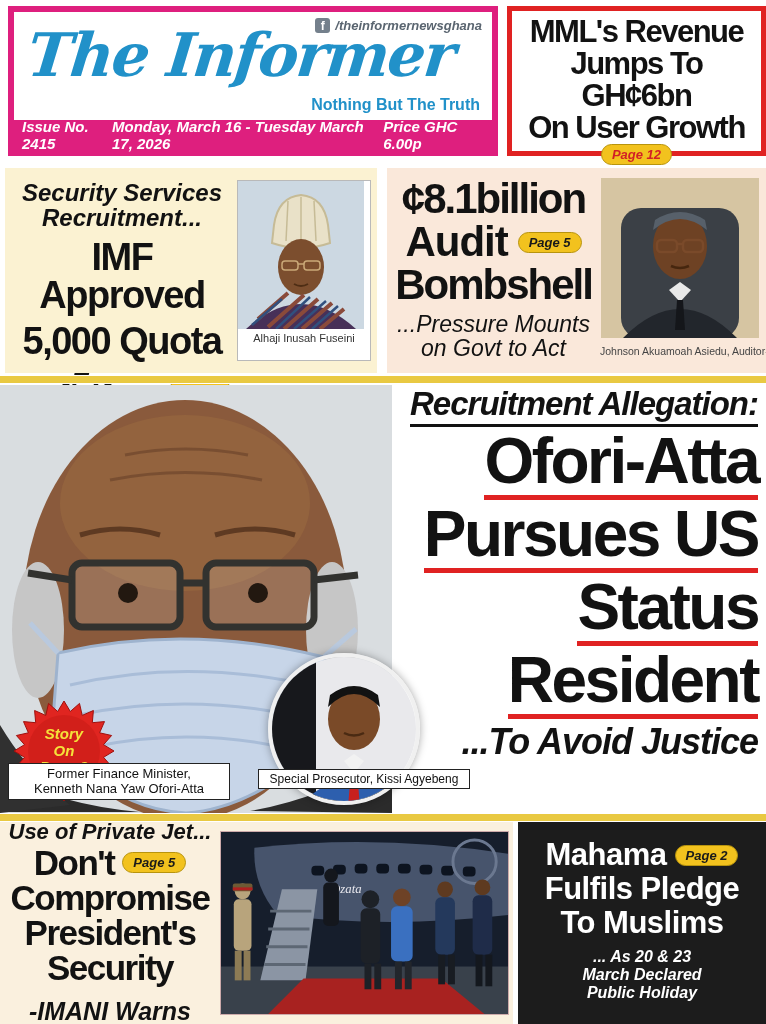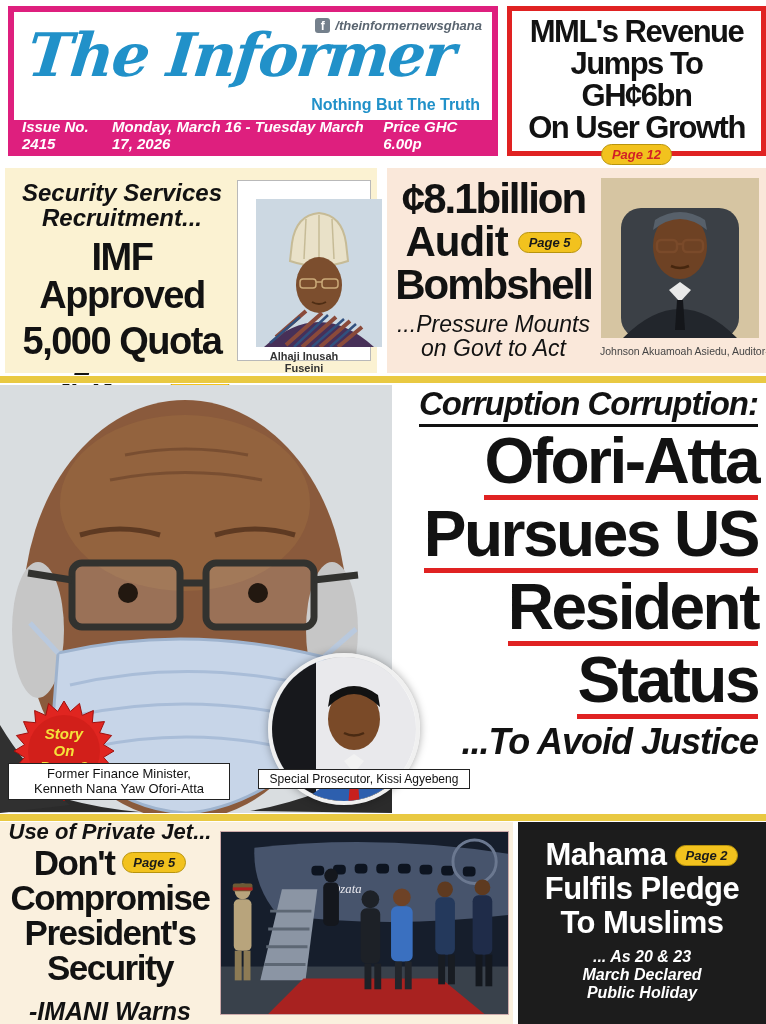--- a/index.html
+++ b/index.html
@@ -30,21 +30,21 @@
   .pill-red { color:#D21F26; }
 
   
   .row2 { position:absolute; top:168px; left:5px; right:0; height:205px; display:flex; gap:10px;border-radius:15px; }
   .sec-box { width:372px; background:#FBF2D2; display:flex; gap:6px; padding:12px 6px 10px 8px; }
   .sec-text { flex:1; text-align:center; color:#121212; }
   .kicker { font-style:italic; font-weight:bold; font-size:24px; line-height:1.05; }
   .sec-head { font-weight:bold; font-size:38px; line-height:1.0; letter-spacing:-1.5px; margin-top:8px; }
   .sec-attr-row { margin-top:8px; display:flex; align-items:center; justify-content:center; gap:8px; }
   .sec-attr { font-style:italic; font-weight:bold; font-size:27px; }
-  .photo-frame { background:#fff; border:1px solid #b9b9b9; padding:18px; width:134px; height:181px; text-align:center;font-weight:bold; }
+  .photo-frame { background:#fff; border:1px solid #b9b9b9; padding:0; width:134px; height:181px; text-align:center; }
   .photo-frame svg { display:block; }
   .photo-cap { font-size:11px; color:#333; padding-top:3px; }
 
   .audit-box { flex:1; background:#FAE8DA; display:flex; gap:8px; padding:10px 6px 6px 8px; }
   .audit-text { flex:1; text-align:center; color:#121212; }
   .audit-h1 { font-weight:bold; font-size:42px; letter-spacing:-2px; line-height:1.0; }
   .audit-h2row { display:flex; align-items:center; justify-content:center; gap:10px; }
   .audit-h2 { font-weight:bold; font-size:42px; letter-spacing:-1px; line-height:1.05; }
   .audit-h3 { font-weight:bold; font-size:42px; letter-spacing:-2px; line-height:1.0; }
   .audit-sub { font-style:italic; font-weight:normal; font-size:23px; line-height:1.05; margin-top:6px; }
@@ -204,25 +204,25 @@
       <circle cx="258" cy="208" r="10" fill="#221810"></circle>
       <path d="M58,268 Q186,238 324,272 L332,352 Q255,424 186,428 Q108,424 52,348 Z" fill="#c7d5e8" stroke="#9eb3ce" stroke-width="3"></path>
       <path d="M70,300 Q190,272 318,302 M78,330 Q192,306 312,334 M92,362 Q194,340 300,366" stroke="#a9bdd8" stroke-width="3" fill="none"></path>
       <path d="M58,268 L30,238 M324,272 L356,244" stroke="#b9c9de" stroke-width="5" fill="none"></path>
       <path d="M0,428 L0,388 Q60,420 140,427 L0,427 Z" fill="#2b2b2b"></path>
       <path d="M392,428 L392,368 Q330,412 250,426 L392,428 Z" fill="#2b2b2b"></path>
       <path d="M0,340 Q30,390 70,420 L0,428 Z" fill="#303030"></path>
     </svg>
 
     <div class="headline-col">
-      <span class="main-kicker">Corruption Corruption:</span>
+      <span class="main-kicker">Recruitment Allegation:</span>
       <div class="word-line"><span class="main-word">Ofori-Atta</span></div>
       <div class="word-line"><span class="main-word">Pursues US</span></div>
+      <div class="word-line"><span class="main-word">Status</span></div>
       <div class="word-line"><span class="main-word">Resident</span></div>
-      <div class="word-line"><span class="main-word">Status</span></div>
       <div class="main-sub">...To Avoid Justice</div>
     </div>
 
     <div class="badge">
       <svg width="100" height="100" viewBox="0 0 100 100">
         <polygon fill="#E02520" stroke="#9e100d" stroke-width="1" points="100,50 89.5,56.3 97.6,65.5 85.6,68.2 90.5,79.4 78.3,78.3 79.4,90.5 68.2,85.6 65.5,97.6 56.3,89.5 50,100 43.7,89.5 34.5,97.6 31.8,85.6 20.6,90.5 21.7,78.3 9.5,79.4 14.4,68.2 2.4,65.5 10.5,56.3 0,50 10.5,43.7 2.4,34.5 14.4,31.8 9.5,20.6 21.7,21.7 20.6,9.5 31.8,14.4 34.5,2.4 43.7,10.5 50,0 56.3,10.5 65.5,2.4 68.2,14.4 79.4,9.5 78.3,21.7 90.5,20.6 85.6,31.8 97.6,34.5 89.5,43.7"></polygon>
         <circle cx="50" cy="50" r="36" fill="#D21F1A"></circle>
       </svg>
       <div class="badge-text">
         <span>Story</span>

